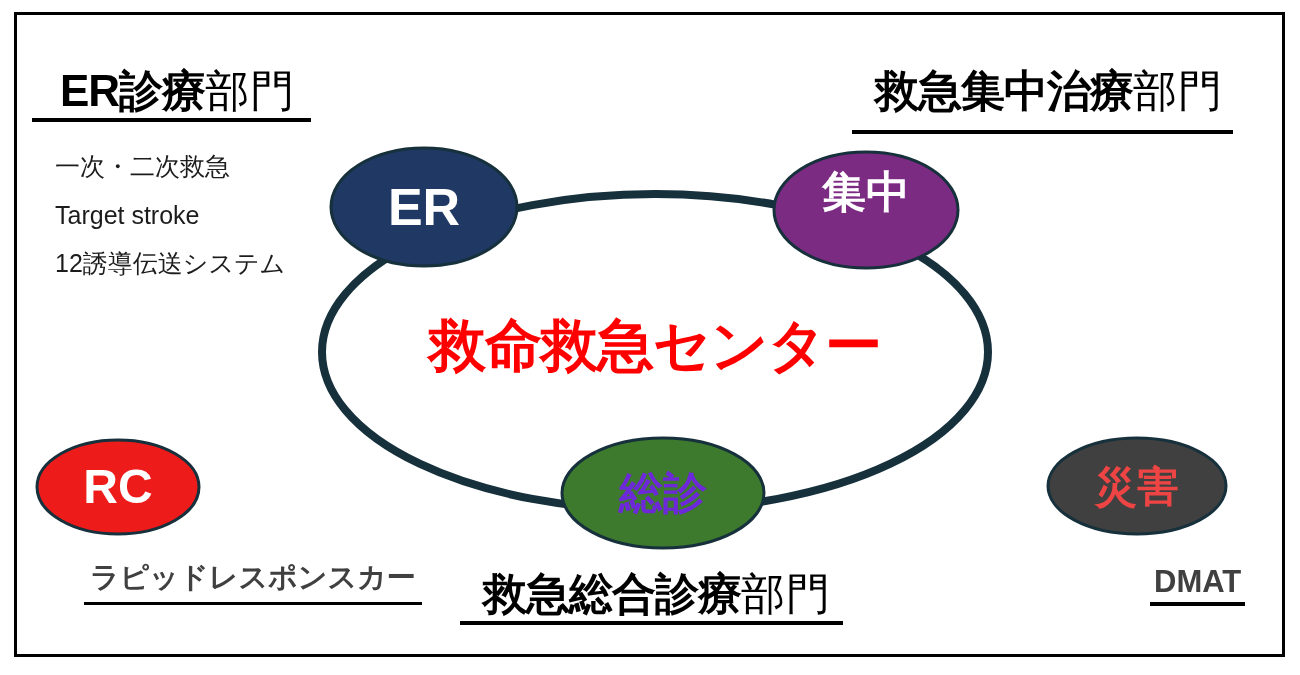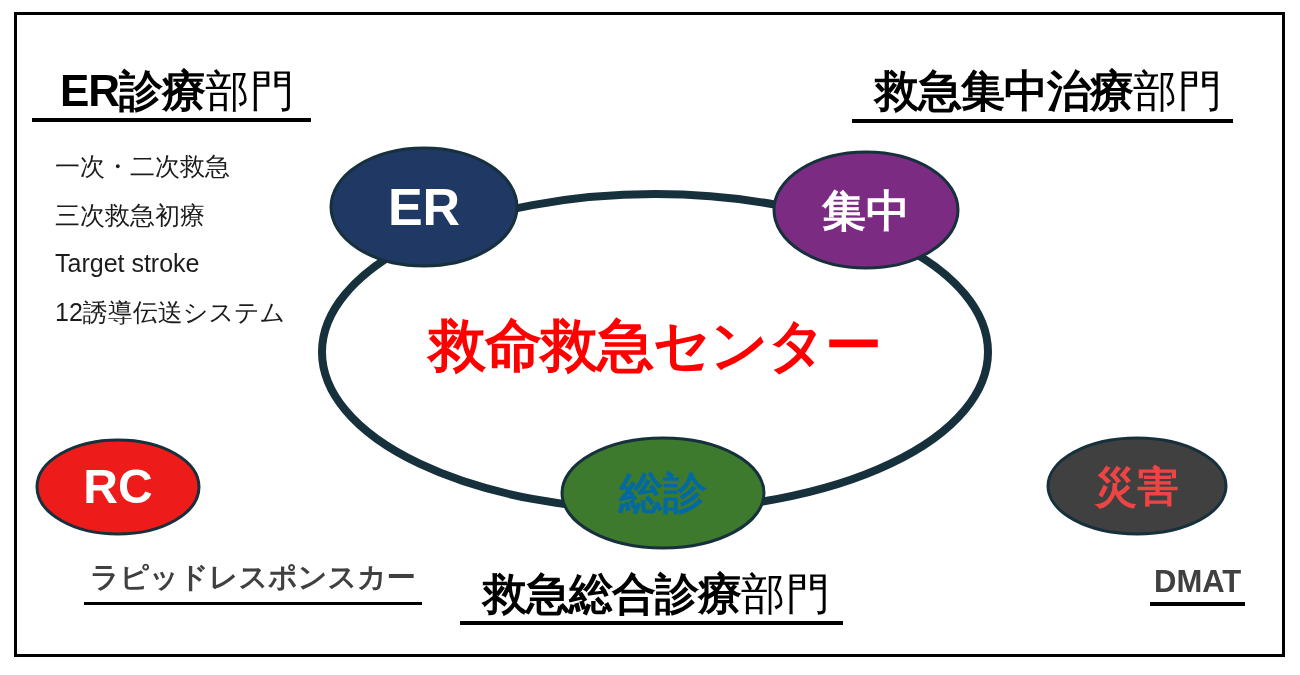--- a/index.html
+++ b/index.html
@@ -31,21 +31,21 @@
     font-size: 44px;
     line-height: 46px;
     color: #000000;
     border-bottom: 4px solid #000000;
     display: inline-block;
   }
   .h-bold { font-weight: 900; letter-spacing: -1px; }
   .h-light { font-weight: 400; letter-spacing: 1px; }
 
   .heading-er   { left: 32px;  top: 68px;  padding: 0 16px 4px 28px; }
-  .heading-icu  { left: 852px; top: 68px;  padding: 0 10px 5px 23px; }
+  .heading-icu  { left: 852px; top: 68px;  padding: 0 10px 16px 23px; }
   .heading-gen  { left: 460px; top: 571px; padding: 0 12px 4px 23px; }
 
   
   .er-list {
     left: 55px; top: 142px;
     font-size: 25px;
     line-height: 48.5px;
     color: #1c1c1c;
     font-weight: 400;
     white-space: nowrap;
@@ -64,21 +64,21 @@
   }
 
   
   .node-label {
     text-align: center;
     font-weight: 800;
     color: #ffffff;
     white-space: nowrap;
   }
   .label-er       { left: 334px;  top: 177px; width: 180px; font-size: 52px; line-height: 60px; }
-  .label-icu      { left: 776px;  top: 184px; width: 180px; font-size: 44px; line-height: 54px; }
+  .label-icu      { left: 776px;  top: 165px; width: 180px; font-size: 44px; line-height: 54px; }
   .label-general  { left: 563px;  top: 466px; width: 200px; font-size: 44px; line-height: 54px; }
   .label-rc       { left: 38px;   top: 458px; width: 160px; font-size: 48px; line-height: 58px; }
   .label-disaster { left: 1047px; top: 462px; width: 180px; font-size: 42px; line-height: 50px; }
 
   
   .caption {
     font-weight: 900;
     color: #404040;
     white-space: nowrap;
     display: inline-block;
@@ -111,37 +111,36 @@
     <ellipse cx="118" cy="487" rx="81" ry="47" stroke-width="3" fill="#EE1B1B" stroke="#16303C"></ellipse>
     <ellipse cx="1137" cy="486" rx="89" ry="48" stroke-width="3" fill="#404040" stroke="#16303C"></ellipse>
   </svg>
 
   <div class="abs heading heading-er">
     <span class="h-bold">ER診療</span><span class="h-light">部門</span>
   </div>
 
   <div class="abs er-list">
     <div>一次・二次救急</div>
-    <div>三次救急初療</div>
     <div>Target stroke</div>
     <div>12誘導伝送システム</div>
   </div>
 
   <div class="abs heading heading-icu">
     <span class="h-bold">救急集中治療</span><span class="h-light">部門</span>
   </div>
 
   <div class="abs heading heading-gen">
     <span class="h-bold">救急総合診療</span><span class="h-light">部門</span>
   </div>
 
   <div class="abs node-label label-er" style="color: rgb(255, 255, 255);">ER</div>
 
   <div class="abs center-title" style="color: rgb(254, 0, 0);">救命救急センター</div>
   <div class="abs node-label label-icu" style="color: rgb(255, 255, 255);">集中</div>
-  <div class="abs node-label label-general" style="color: #0369a1;">総診</div>
+  <div class="abs node-label label-general" style="color: #6d28d9;">総診</div>
   <div class="abs node-label label-rc" style="color: rgb(255, 255, 255);">RC</div>
   <div class="abs node-label label-disaster" style="color: #ef4444;">災害</div>
 
   <div class="abs caption caption-rc">ラピッドレスポンスカー</div>
   <div class="abs caption caption-dmat">DMAT</div>
 
 </div>
 
 </body></html>

